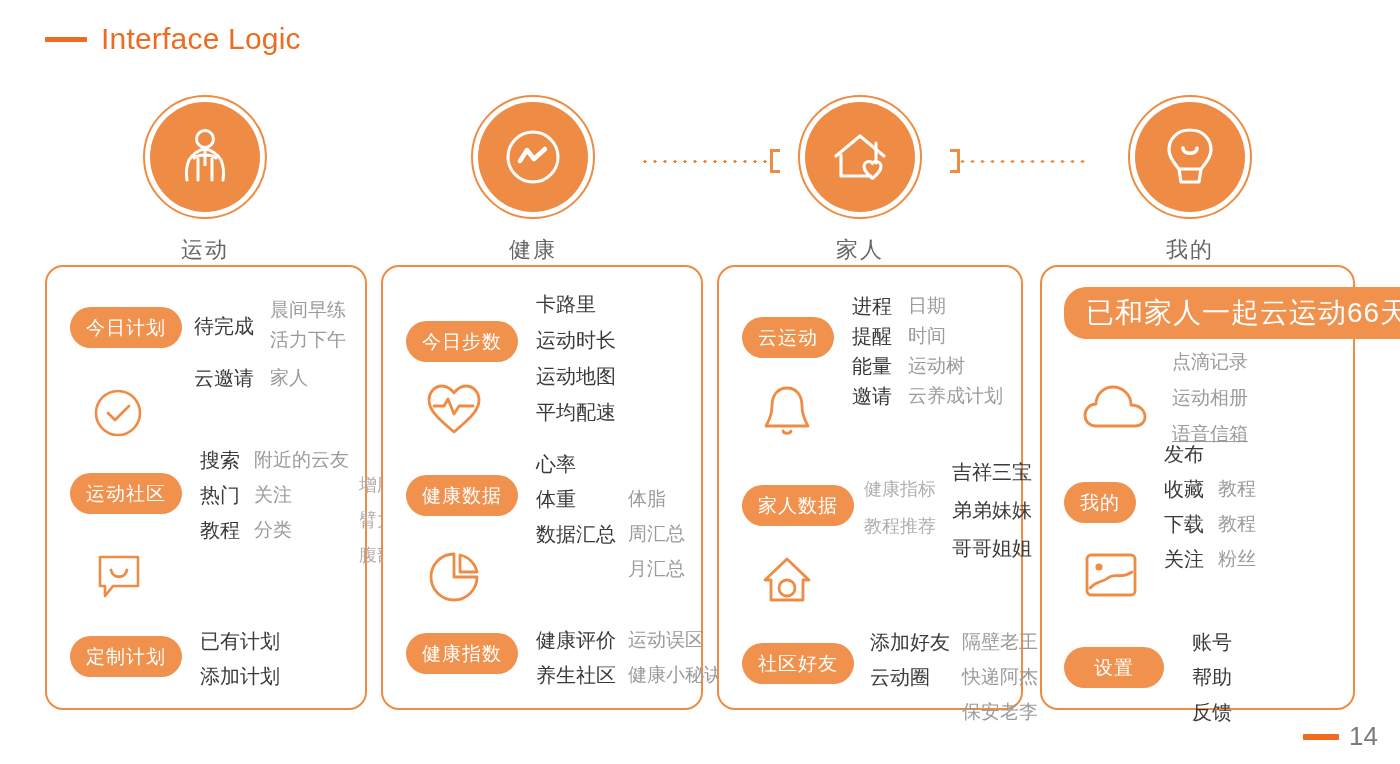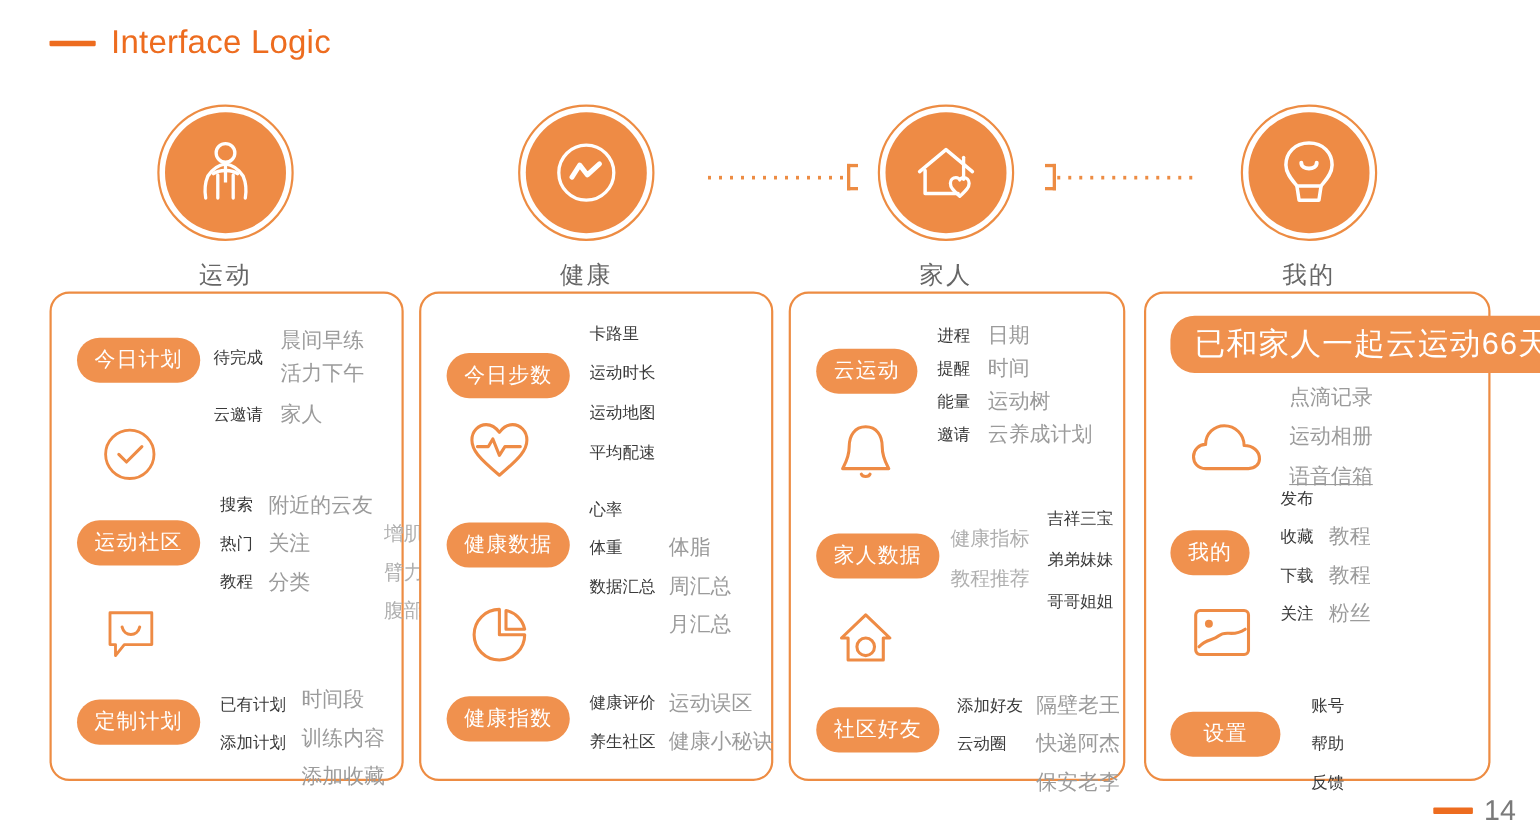--- a/index.html
+++ b/index.html
@@ -64,21 +64,21 @@
     box-sizing:border-box;background:#fff;
   }
   .row{position:absolute;display:flex;align-items:flex-start;}
   .pill{
     background:#F0914E;color:#ffffff;border-radius:22px;
     font-size:19px;line-height:1;
     padding:11px 16px;white-space:nowrap;text-align:center;
     letter-spacing:1px;
   }
   .pill.wide{font-size:28px;padding:12px 22px;letter-spacing:1px;}
-  .col-dark{color:#3A3A3A;font-size:15px;line-height:30px;white-space:nowrap;}
+  .col-dark{color:#3A3A3A;font-size:20px;line-height:30px;white-space:nowrap;}
   .col-grey{color:#9B9B9B;font-size:19px;line-height:30px;white-space:nowrap;}
   .col-grey2{color:#AFAFAF;font-size:18px;line-height:29px;white-space:nowrap;}
   .stack{display:flex;flex-direction:column;}
   
   .panel-icon{position:absolute;}
   
   .page-num{
     position:absolute;right:22px;bottom:12px;
     display:flex;align-items:center;gap:10px;
   }
@@ -208,25 +208,20 @@
       <path d="M18 18 C20 27 32 27 34 18" fill="none" stroke="#EE8B45" stroke-width="2.8" stroke-linecap="round"></path>
     </svg>
   </div>
 
   <div class="row" style="left:23px;top:355px;">
     <div class="pill" style="margin-top:14px;">定制计划</div>
     <div class="stack" style="margin-left:18px;margin-top:4px;">
       <span class="col-dark">已有计划</span>
       <span class="col-dark" style="margin-top:5px;">添加计划</span>
     </div>
-    <div class="stack" style="margin-left:14px;">
-      <span class="col-grey">时间段</span>
-      <span class="col-grey" style="margin-top:5px;">训练内容</span>
-      <span class="col-grey" style="margin-top:5px;">添加收藏</span>
-    </div>
   </div>
 </div>
 
 <div class="panel" style="left:381px;width:322px;">
 
   <div class="row" style="left:23px;top:20px;">
     <div class="pill" style="margin-top:34px;">今日步数</div>
     <div class="stack" style="margin-left:18px;margin-top:2px;">
       <span class="col-dark">卡路里</span>
       <span class="col-dark" style="margin-top:6px;">运动时长</span>

